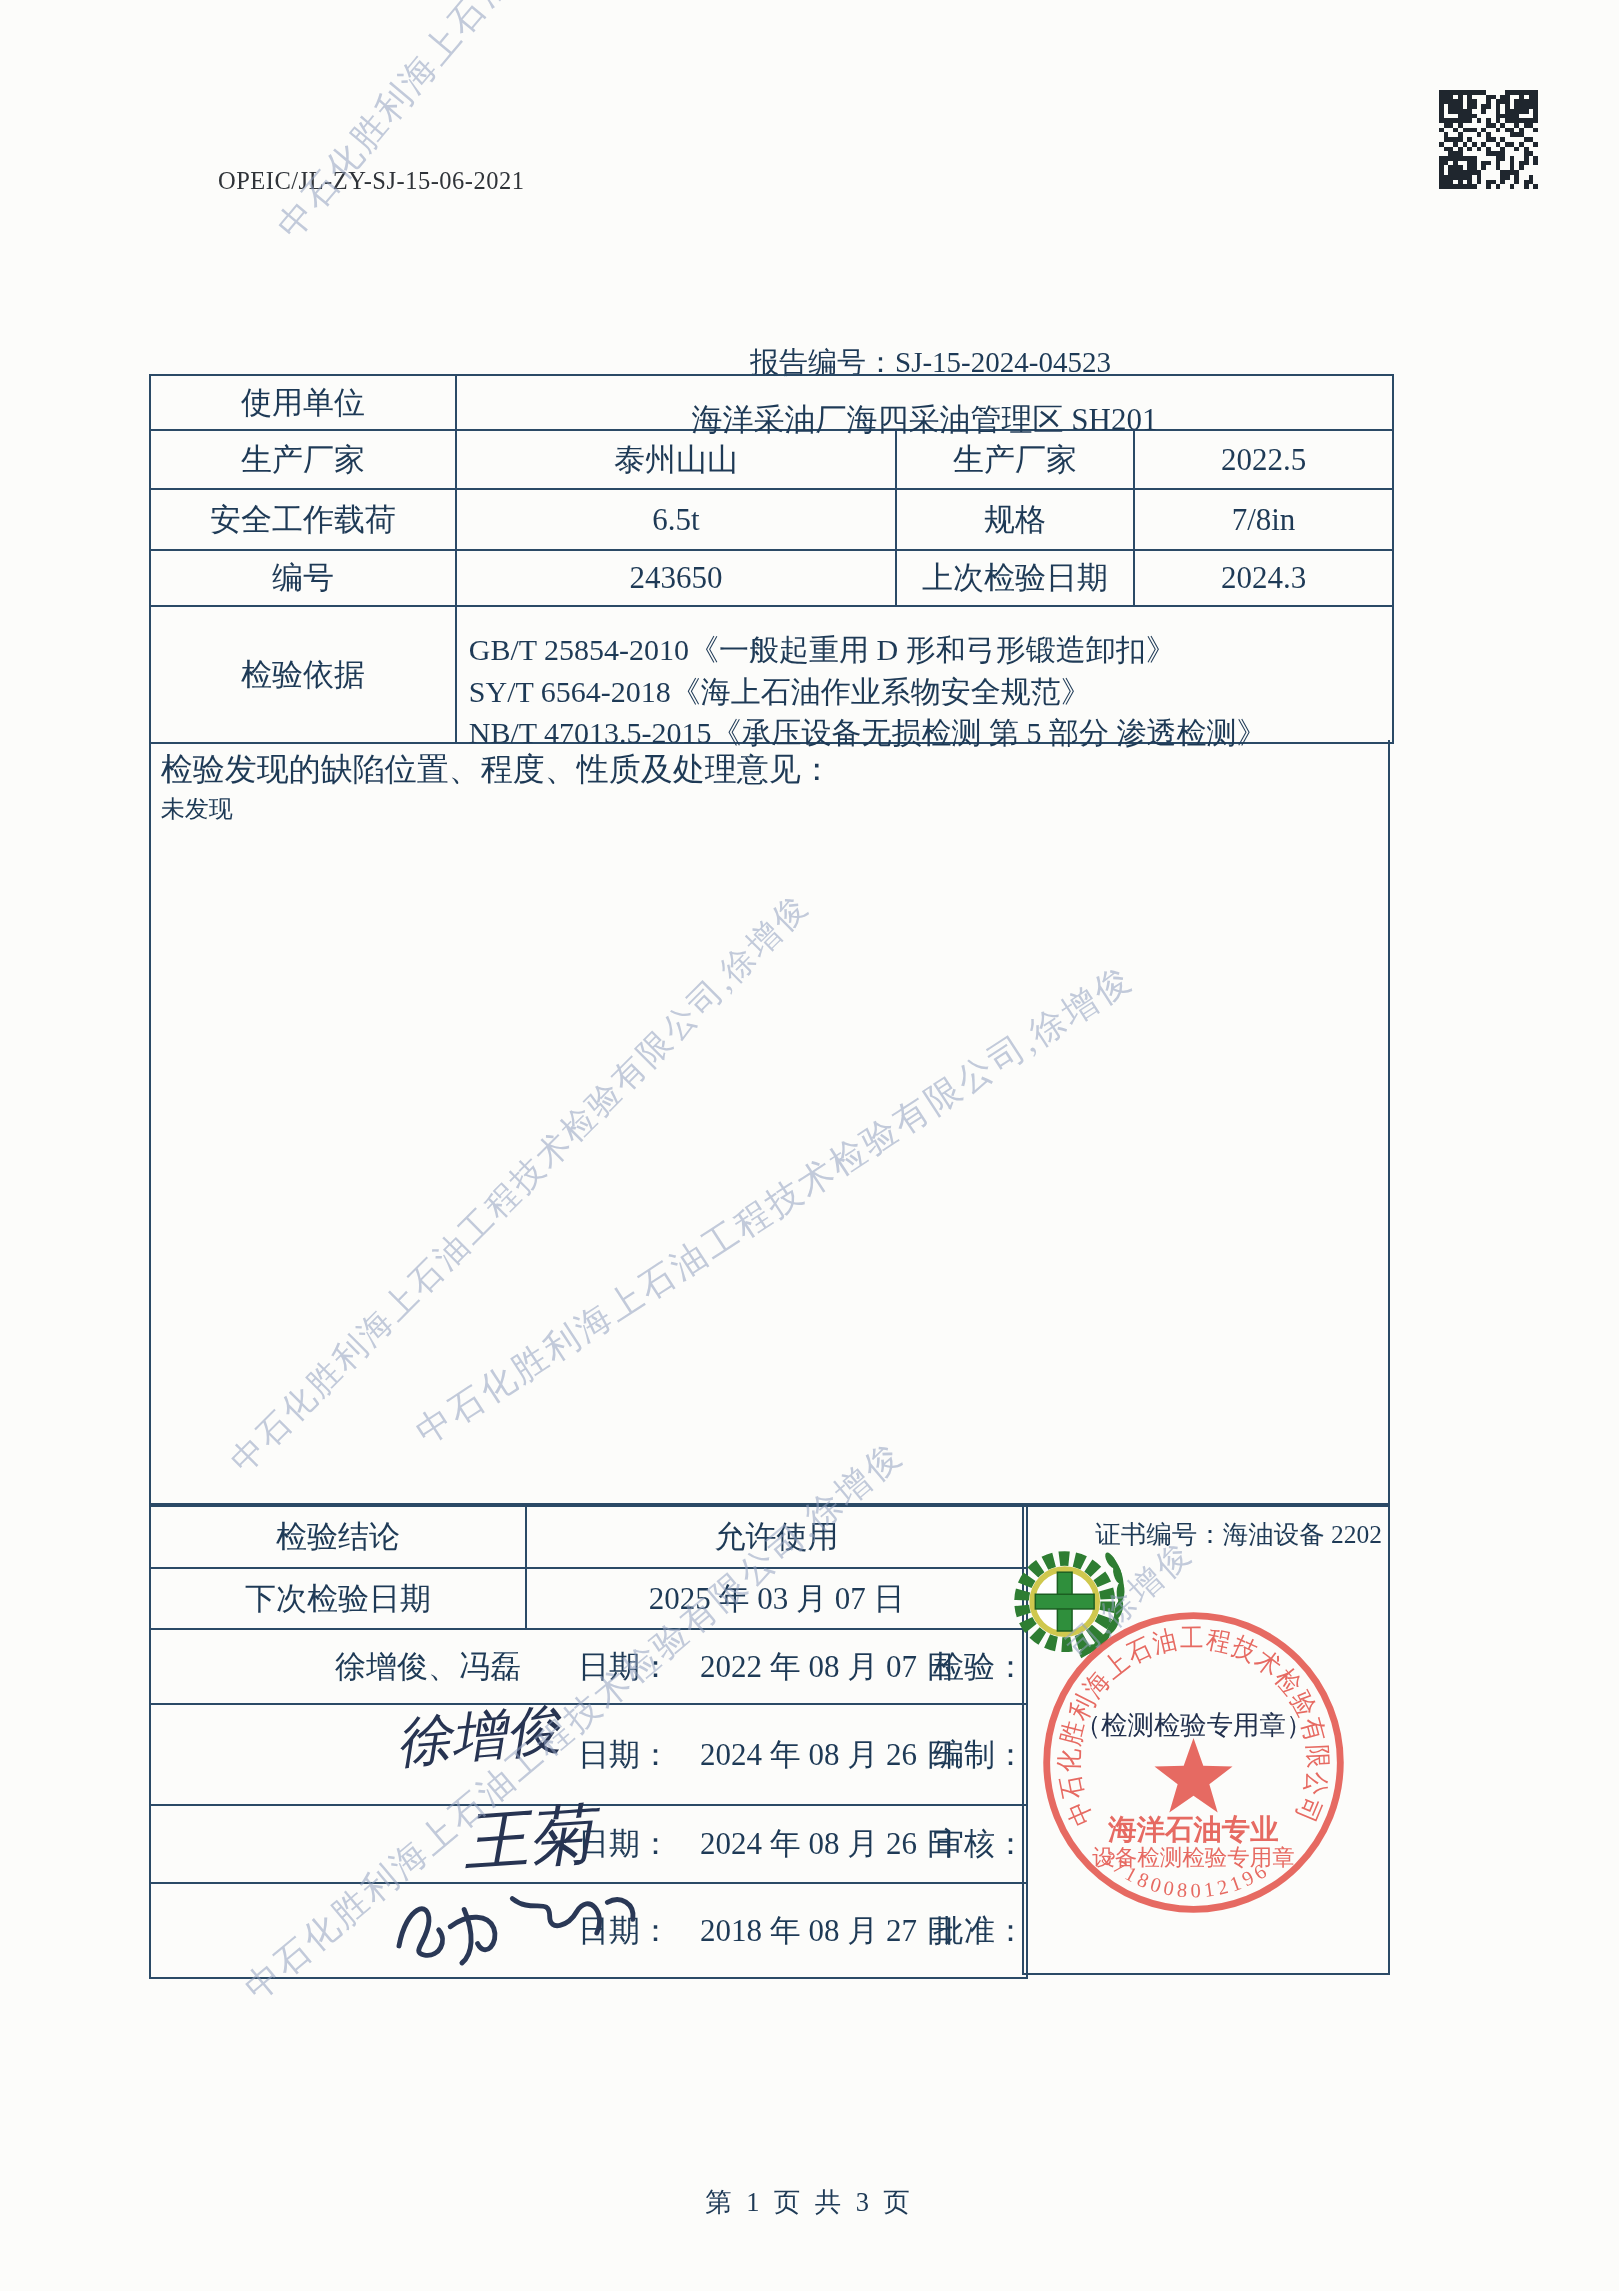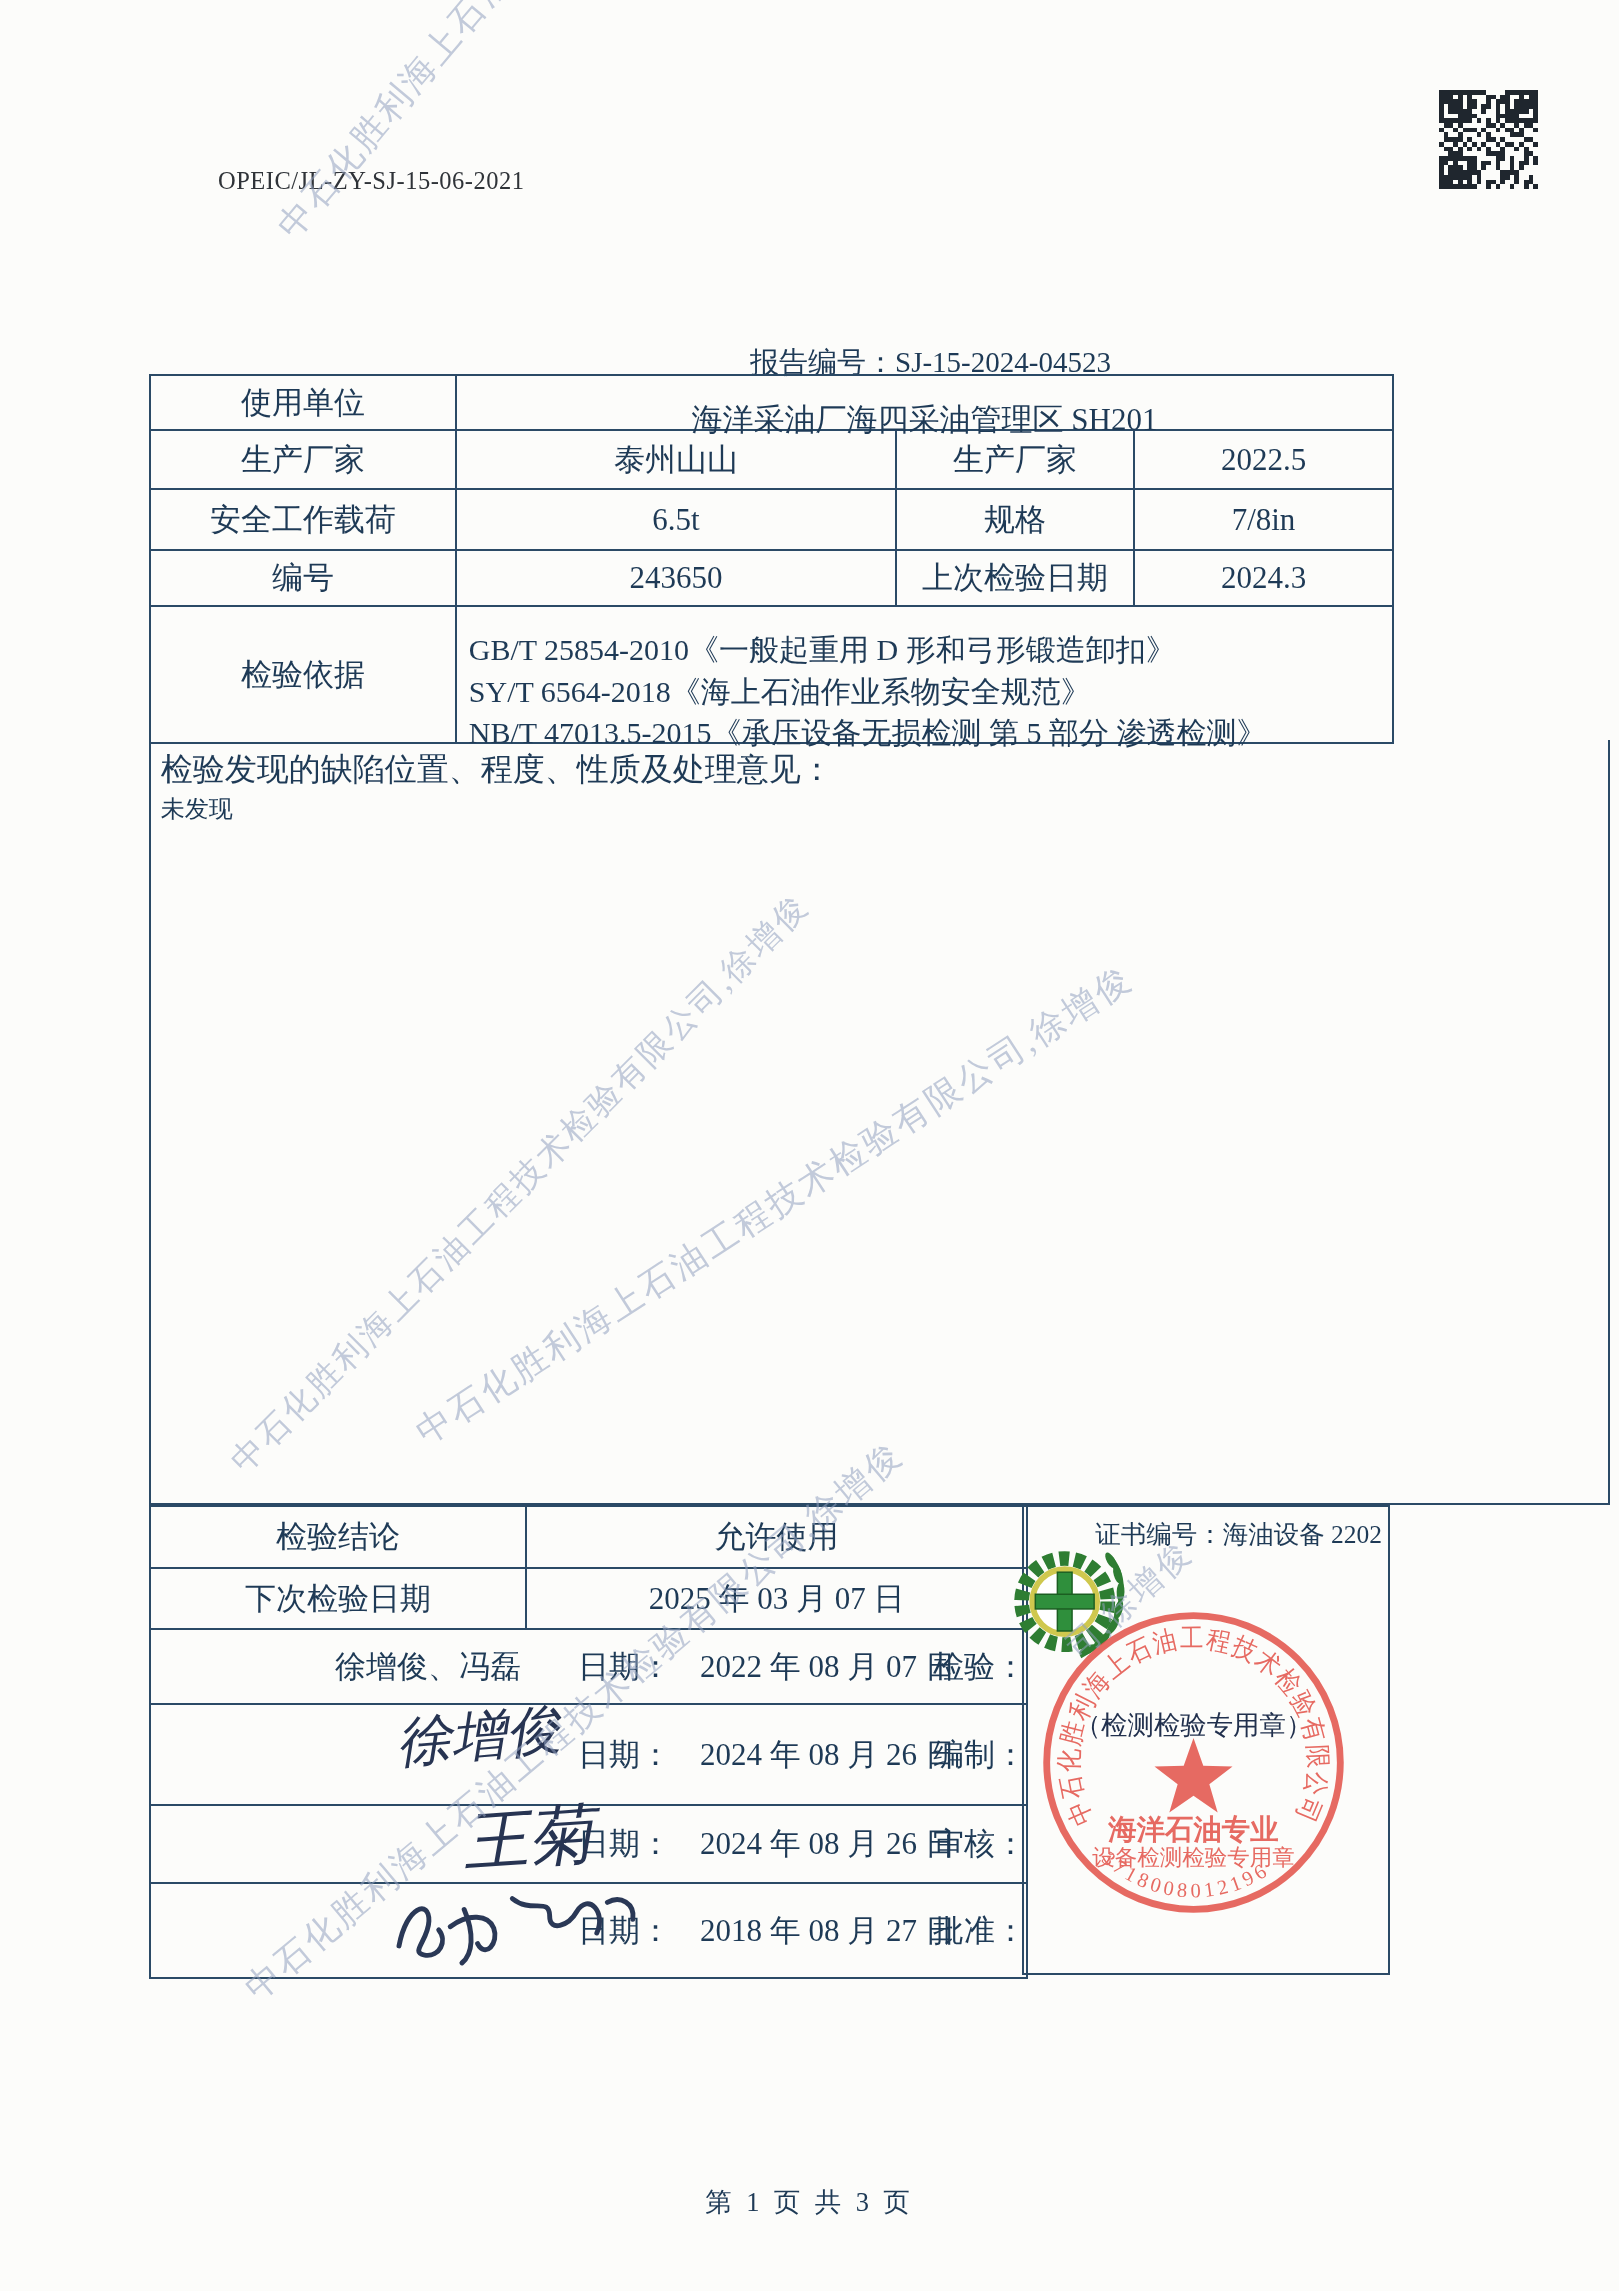--- a/index.html
+++ b/index.html
@@ -16,21 +16,21 @@
   .grid{display:grid;border:2px solid #2b4a66;background:transparent;z-index:2;}
   .cell{display:flex;align-items:center;justify-content:center;font-size:31px;line-height:1.2;}
   .br{border-right:2px solid #2b4a66;}
   .bb{border-bottom:2px solid #2b4a66;}
   
   #tableA{left:149px;top:374px;grid-template-columns:306px 440px 238px 257px;grid-template-rows:55px 59px 61px 56px 135px;width:1241px;}
   .span3{grid-column:2/5;margin-top:34px;}
   #basis-lines{flex-direction:column;align-items:flex-start;justify-content:center;padding-left:11.8px;font-size:30px;}
   #basis-lines div{margin:2.9px 0;}
   
-  #defect-box{left:149px;top:740px;width:1461px;height:765px;border:2px solid #2b4a66;border-top:none;box-sizing:border-box;z-index:2;}
+  #defect-box{left:149px;top:740px;width:1241px;height:765px;border:2px solid #2b4a66;border-top:none;box-sizing:border-box;z-index:2;}
   #defect-heading{left:9.8px;top:7.8px;font-size:32px;}
   #defect-finding{left:9.8px;top:53px;font-size:24px;}
   
   #tableB-left{left:149px;top:1505px;grid-template-columns:376px 499px;grid-template-rows:62px 61px 75px 101px 78px 93px;width:875px;}
   .span2{grid-column:1/3;}
   .sigrow{position:relative;display:flex;align-items:center;font-size:31px;justify-content:flex-end;}
   .sigrow .lab{padding-left:11.8px;}
   .sigrow .dlab{position:absolute;left:427px;}
   .sigrow .dval{position:absolute;left:549px;}
   .sigrow .person{position:absolute;left:184px;}

